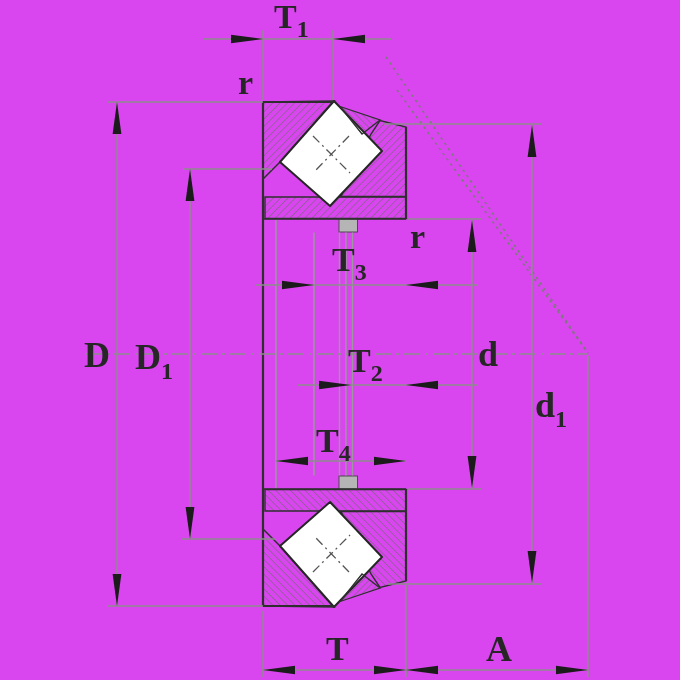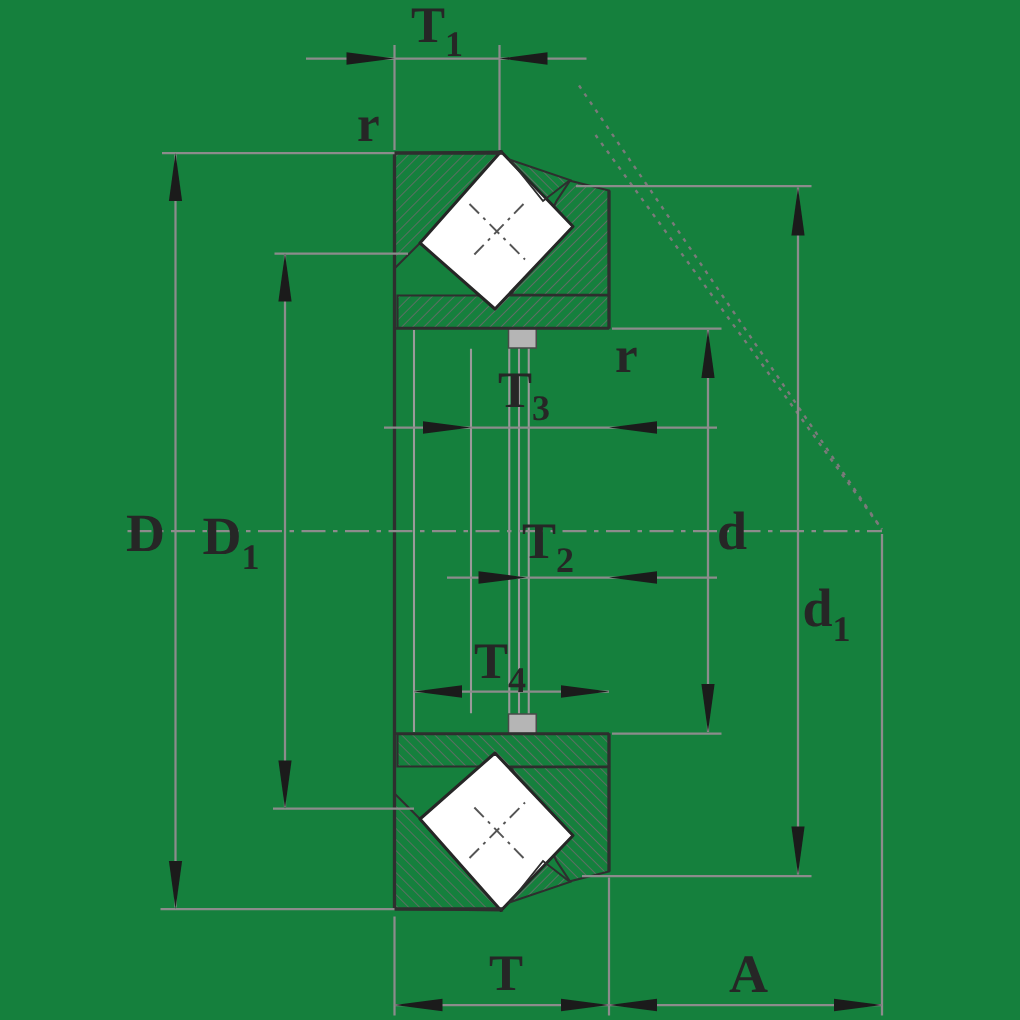--- a/index.html
+++ b/index.html
@@ -1,16 +1,16 @@
 <!DOCTYPE html>
 <html><head>
 <meta charset="utf-8">
 <style>
   html,body{margin:0;padding:0;background:#ffffff;}
-  .stage{width:680px;height:680px;background:#15803d;position:relative;overflow:hidden;}
+  .stage{width:680px;height:680px;background:#d946ef;position:relative;overflow:hidden;}
   svg{display:block;}
   .lbl{font-family:"Liberation Serif", serif;font-weight:bold;fill:#262626;font-size:34px;}
   .lbl-big{font-size:36px;}
   .sub{font-size:24px;}
   .partline{stroke:#2e2e2e;fill:none;}
   .dimline{stroke:#8c8c8c;stroke-width:1.5;fill:none;}
   .arrow{fill:#1b1b1b;stroke:none;}
   .sil{stroke:#9a9a9a;stroke-width:1.4;fill:none;}
 </style>
 </head>

